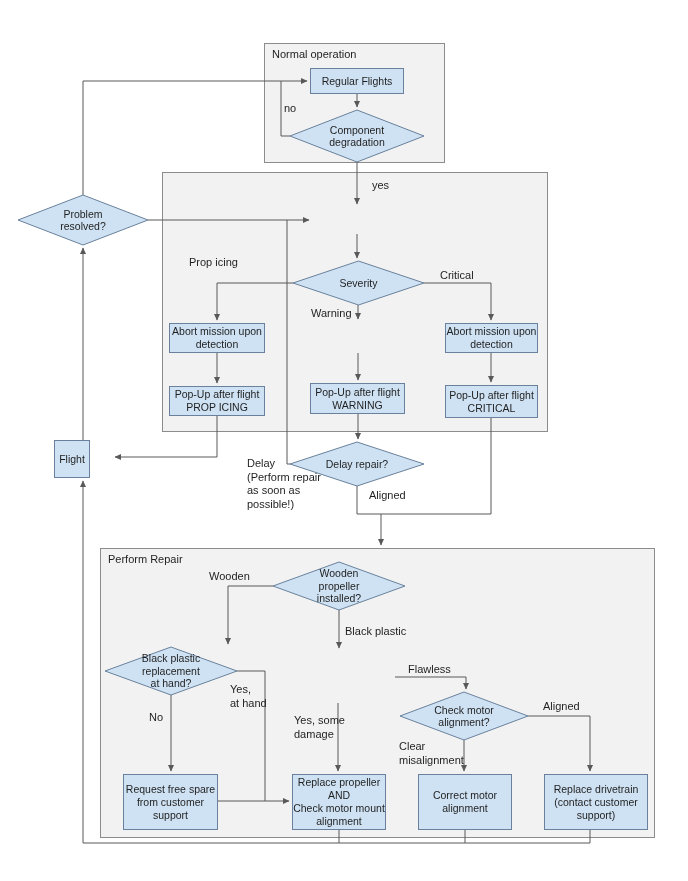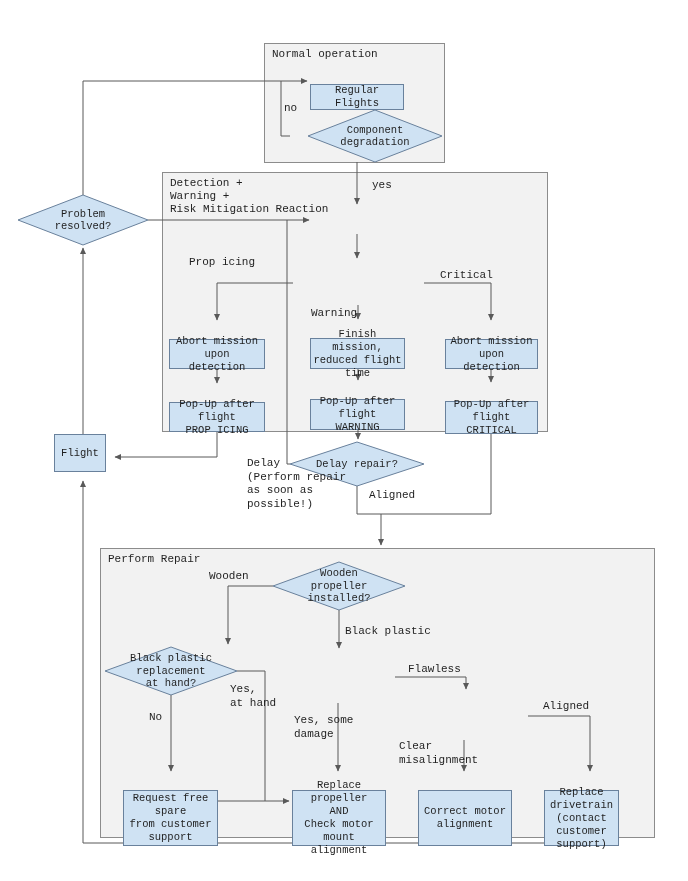--- a/index.html
+++ b/index.html
@@ -1,38 +1,37 @@
 <!DOCTYPE html>
 <html style="--node-fill: #cfe2f3; --node-border: #69819c; --container-fill: #f2f2f2; --container-border: #8c8c8c; --edge: #595959; --text: #1f1f1f;"><head>
 <meta charset="utf-8">
 <style>
   html,body{margin:0;padding:0;background:#ffffff;}
   #canvas{
     position:relative;width:688px;height:881px;background:#ffffff;
-    font-family:Liberation Mono, monospace;
+    font-family:Liberation Sans, sans-serif;
     color:var(--text,#1f1f1f);
   }
   .container{
     position:absolute;
     background:var(--container-fill,#f2f2f2);
     border:1px solid var(--container-border,#8c8c8c);
     box-sizing:border-box;
   }
   .clabel{
     position:absolute;font-size:11px;line-height:13px;white-space:pre-line;
   }
   .box{
     position:absolute;
     background:var(--node-fill,#cfe2f3);
     border:1px solid var(--node-border,#69819c);
     box-sizing:border-box;
     display:flex;align-items:center;justify-content:center;
     text-align:center;font-size:10.5px;line-height:13px;white-space:pre-line;
     z-index:3;
-    margin-top:16px;
   }
   .diamond{position:absolute;z-index:3;}
   .diamond svg{position:absolute;left:0;top:0;width:100%;height:100%;overflow:visible;}
   .diamond polygon{
     fill:var(--node-fill,#cfe2f3);
     stroke:var(--node-border,#69819c);
     stroke-width:1;vector-effect:non-scaling-stroke;
   }
   .dtext{
     position:absolute;left:0;top:0;right:0;bottom:0;
@@ -49,23 +48,20 @@
 </style>
 </head>
 <body>
 
 <div id="canvas">
 
   <div class="container" style="left:264px;top:43px;width:181px;height:120px"></div>
   <div class="clabel" style="left:272px;top:48px">Normal operation</div>
 
   <div class="container" style="left:162px;top:172px;width:386px;height:260px"></div>
-  <div class="clabel" style="left:170px;top:177px">Detection +
-Warning +
-Risk Mitigation Reaction</div>
 
   <div class="container" style="left:100px;top:548px;width:555px;height:290px"></div>
   <div class="clabel" style="left:108px;top:553px">Perform Repair</div>
 
   <svg class="wires" width="688" height="881">
     <defs>
       <marker id="ah" markerWidth="8" markerHeight="8" refX="6" refY="3" orient="auto">
         <path d="M0,0 L6.5,3 L0,6 Z"></path>
       </marker>
     </defs>
@@ -98,57 +94,61 @@
     <path class="a" d="M464,740 L464,771"></path>
     <path class="a" d="M528,716 L590,716 L590,771"></path>
     <path d="M339,830 L339,843"></path>
     <path d="M465,830 L465,843"></path>
     <path class="a" d="M590,830 L590,843 L83,843 L83,481"></path>
   </svg>
 
   <div class="box" style="left:310px;top:68px;width:94px;height:26px">Regular Flights</div>
   <div class="box" style="left:169px;top:323px;width:96px;height:30px">Abort mission upon
 detection</div>
-  <div class="box" style="left:310px;top:322px;width:95px;height:31px">Finish mission,
-reduced flight time</div>
   <div class="box" style="left:445px;top:323px;width:93px;height:30px">Abort mission upon
 detection</div>
   <div class="box" style="left:169px;top:386px;width:96px;height:30px">Pop-Up after flight
 PROP ICING</div>
   <div class="box" style="left:310px;top:383px;width:95px;height:31px">Pop-Up after flight
 WARNING</div>
   <div class="box" style="left:445px;top:385px;width:93px;height:33px">Pop-Up after flight
 CRITICAL</div>
-  <div class="box" style="left:54px;top:418px;width:52px;height:38px">Flight</div>
+  <div class="box" style="left:54px;top:440px;width:36px;height:38px">Flight</div>
   <div class="box" style="left:123px;top:774px;width:95px;height:56px">Request free spare
 from customer
 support</div>
   <div class="box" style="left:292px;top:774px;width:94px;height:56px">Replace propeller
 AND
 Check motor mount
 alignment</div>
   <div class="box" style="left:418px;top:774px;width:94px;height:56px">Correct motor
 alignment</div>
-  <div class="box" style="left:544px;top:774px;width:75px;height:56px">Replace drivetrain
+  <div class="box" style="left:544px;top:774px;width:104px;height:56px">Replace drivetrain
 (contact customer
 support)</div>
 
-  <div class="diamond" style="left:308px;top:110px;width:134px;height:52px">
+  <div class="diamond" style="left:290px;top:110px;width:134px;height:52px">
     <svg viewBox="0 0 100 100" preserveAspectRatio="none">
         <polygon points="50,0 100,50 50,100 0,50"></polygon>
       </svg>
     <span class="dtext">Component
 degradation</span>
   </div>
   <div class="diamond" style="left:18px;top:195px;width:130px;height:50px">
     <svg viewBox="0 0 100 100" preserveAspectRatio="none">
         <polygon points="50,0 100,50 50,100 0,50"></polygon>
       </svg>
     <span class="dtext">Problem
 resolved?</span>
+  </div>
+  <div class="diamond" style="left:293px;top:261px;width:131px;height:44px">
+    <svg viewBox="0 0 100 100" preserveAspectRatio="none">
+        <polygon points="50,0 100,50 50,100 0,50"></polygon>
+      </svg>
+    <span class="dtext">Severity</span>
   </div>
   <div class="diamond" style="left:290px;top:442px;width:134px;height:44px">
     <svg viewBox="0 0 100 100" preserveAspectRatio="none">
         <polygon points="50,0 100,50 50,100 0,50"></polygon>
       </svg>
     <span class="dtext">Delay repair?</span>
   </div>
   <div class="diamond" style="left:273px;top:562px;width:132px;height:48px">
     <svg viewBox="0 0 100 100" preserveAspectRatio="none">
         <polygon points="50,0 100,50 50,100 0,50"></polygon>
@@ -157,20 +157,27 @@
 propeller
 installed?</span>
   </div>
   <div class="diamond" style="left:105px;top:647px;width:132px;height:48px">
     <svg viewBox="0 0 100 100" preserveAspectRatio="none">
         <polygon points="50,0 100,50 50,100 0,50"></polygon>
       </svg>
     <span class="dtext">Black plastic
 replacement
 at hand?</span>
+  </div>
+  <div class="diamond" style="left:400px;top:692px;width:128px;height:48px">
+    <svg viewBox="0 0 100 100" preserveAspectRatio="none">
+        <polygon points="50,0 100,50 50,100 0,50"></polygon>
+      </svg>
+    <span class="dtext">Check motor
+alignment?</span>
   </div>
 
   <div class="elabel" style="left:284px;top:102px">no</div>
   <div class="elabel" style="left:372px;top:179px">yes</div>
   <div class="elabel" style="left:189px;top:256px">Prop icing</div>
   <div class="elabel" style="left:311px;top:307px">Warning</div>
   <div class="elabel" style="left:440px;top:269px">Critical</div>
   <div class="elabel" style="left:247px;top:457px">Delay
 (Perform repair
 as soon as

